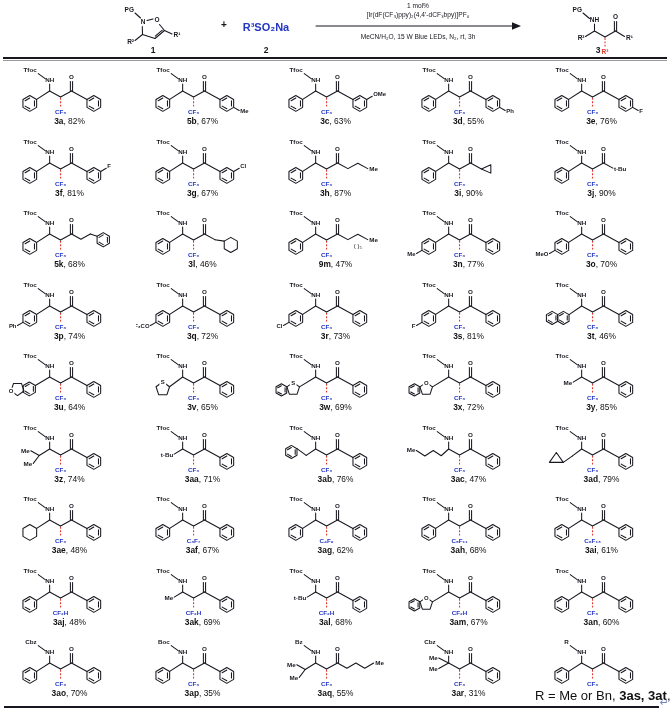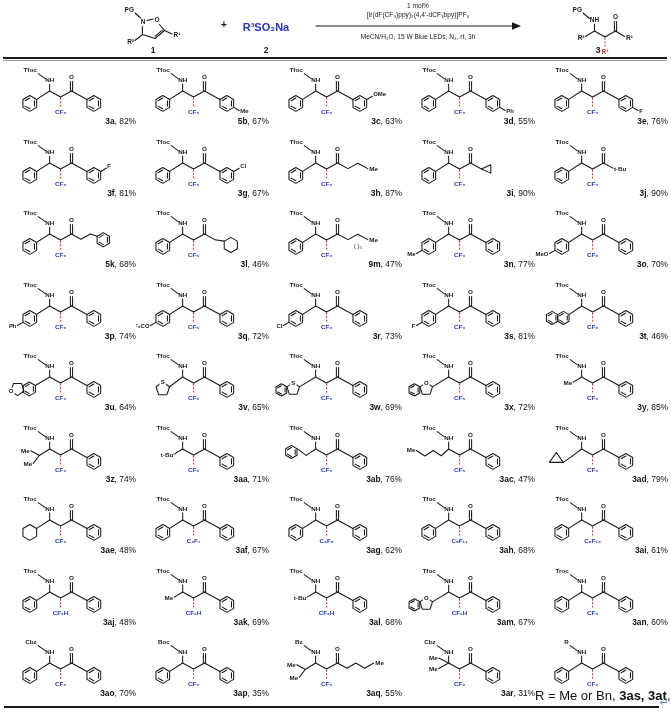--- a/index.html
+++ b/index.html
@@ -12,21 +12,21 @@
   .cat1{top:2px;}
   .cat2{top:11px;}
   .cond{top:33px;}
   .plus{left:221px;top:19px;font-size:10px;font-weight:bold;}
   .reagent{left:232px;top:21px;width:68px;text-align:center;font-size:11px;font-weight:bold;color:#2336c4;}
   .numlab{top:45px;font-size:8.5px;font-weight:bold;text-align:center;}
   .rule-top{position:absolute;left:3px;top:57px;width:664px;border-top:2.4px solid #17171f;}
   .rule-top:after{content:"";display:block;margin-top:1.2px;border-top:0.8px solid #9a9aa0;}
   
   .grid{position:absolute;left:3px;top:61px;width:665px;display:grid;grid-template-columns:repeat(5,133px);}
-  .cell{width:133px;height:71.5px;text-align:right;}
+  .cell{width:133px;height:71.5px;text-align:center;}
   .cell svg{display:block;}
   .clabel{font-size:8.4px;margin-top:-3px;color:#111;white-space:nowrap;}
   .clabel.small{font-size:13px;}
   .rule-bottom{position:absolute;left:4px;top:706px;width:655px;border-top:2px solid #17171f;}
   .return-mark{position:absolute;right:2px;top:696px;font-size:11px;color:#7186c0;}
   
   svg text{font-family:"Liberation Sans","DejaVu Sans",sans-serif;fill:#17171f;}
   svg .b{stroke:#17171f;stroke-width:1.05;fill:none;stroke-linecap:round;stroke-linejoin:round;}
   svg .rd{stroke:#df3a2e;stroke-width:1.1;fill:none;stroke-dasharray:1.9,1.5;}
   svg .fl{fill:#2336c4;font-weight:bold;font-size:6.3px;}

